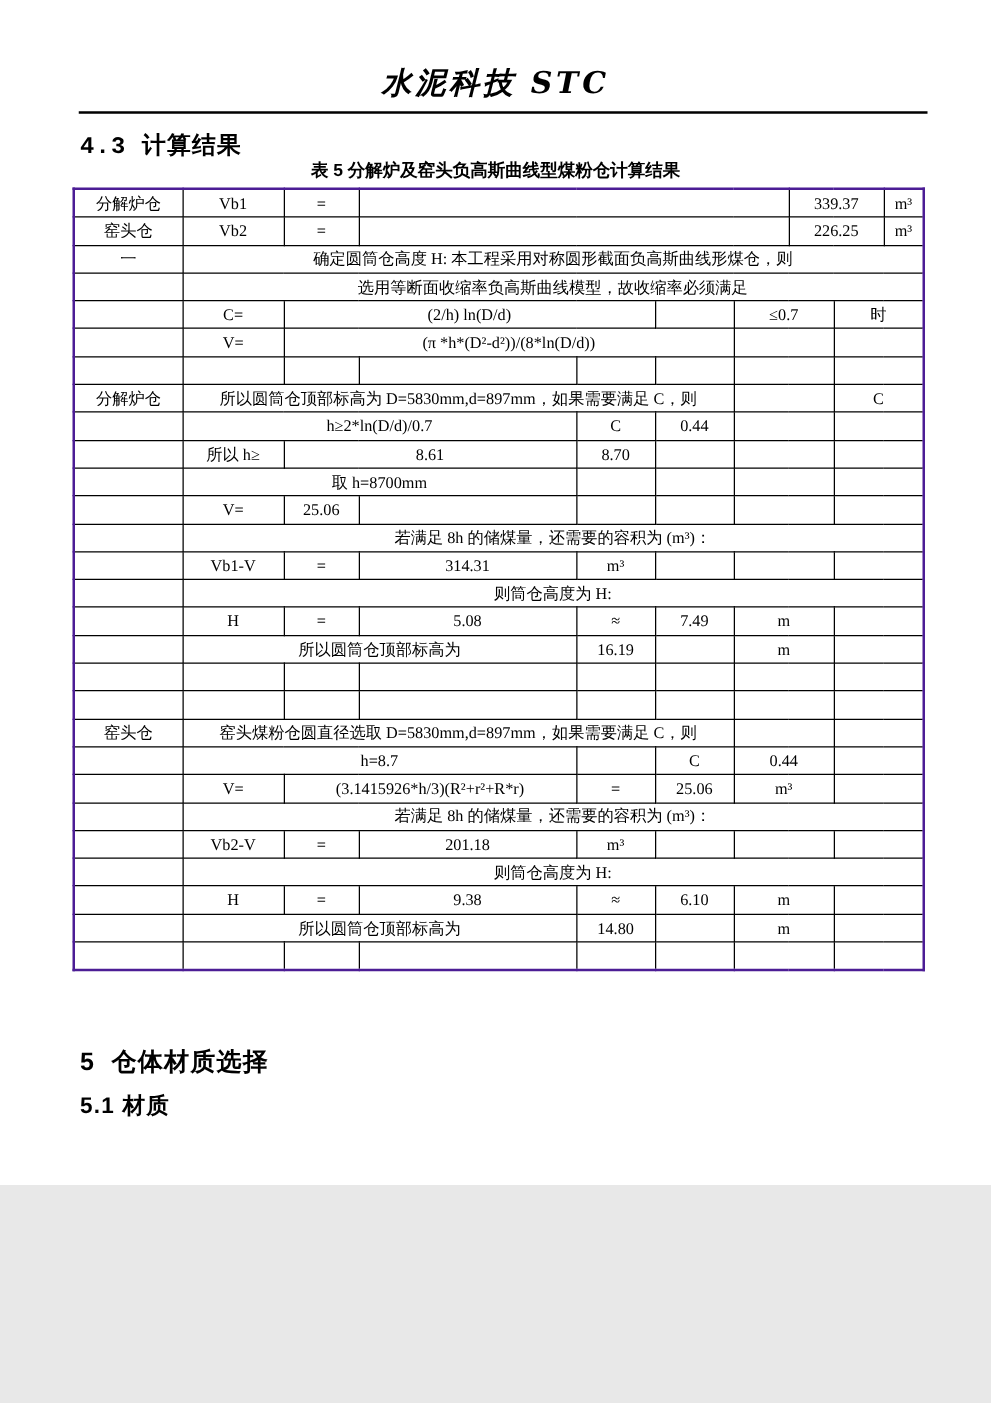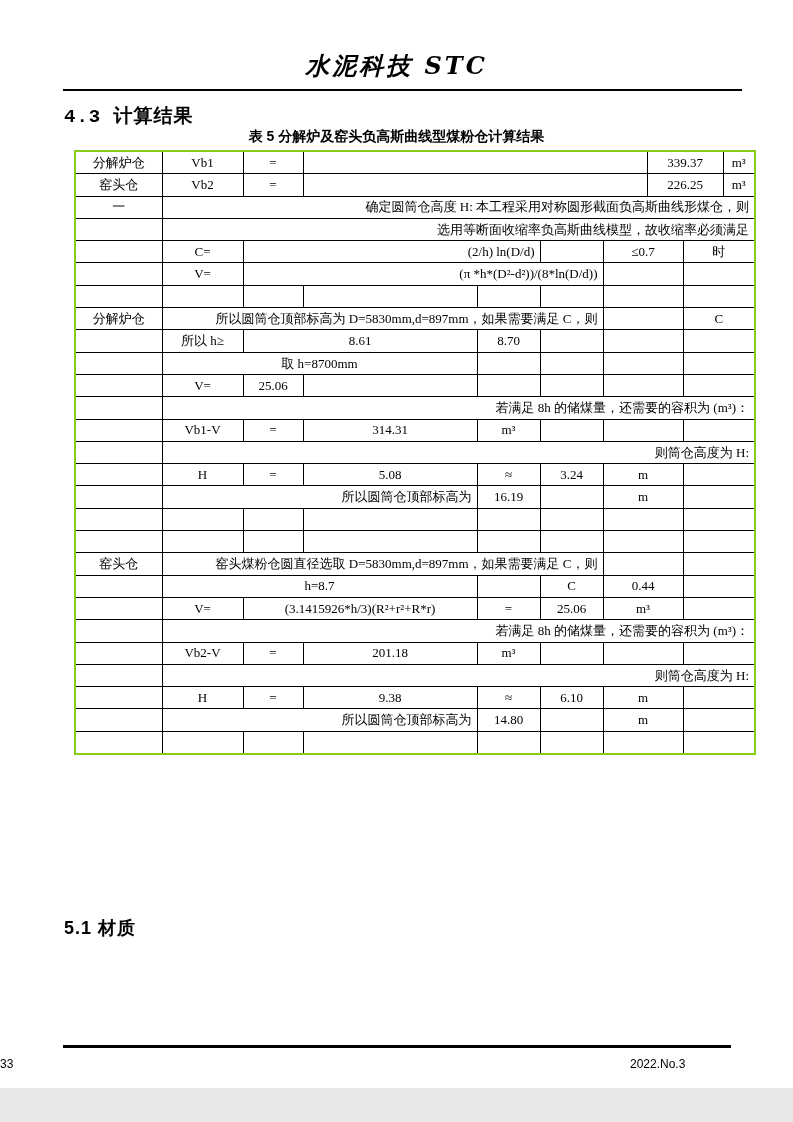--- a/index.html
+++ b/index.html
@@ -1,18 +1,18 @@
 <!DOCTYPE html>
 <html><head>
 <meta charset="utf-8">
 <style>
   html,body{margin:0;padding:0;background:#e8e8e8;}
   .page{
     position:relative;
-    width:793px;height:1088px;
+    width:793px;height:948px;
     margin:0 auto;
     background:#ffffff;
     color:#000;
     font-family:"Liberation Serif","DejaVu Serif",serif;
     overflow:hidden;
   }
   .journal-title{
     position:absolute;top:50px;left:0;width:793px;
     text-align:center;
     font-size:24px;font-weight:600;font-style:italic;
@@ -28,47 +28,47 @@
     font-family:Liberation Mono, monospace;
     font-weight:bold;font-size:19px;letter-spacing:1px;
   }
   .tbl-caption{
     position:absolute;top:128px;left:0;width:793px;
     text-align:center;
     font-family:"Liberation Sans","DejaVu Sans",sans-serif;
     font-weight:600;font-size:14px;
   }
   table.results{
-    position:absolute;top:150px;left:74px;
+    position:absolute;top:150px;left:58px;
     width:682px;
     border-collapse:collapse;
     table-layout:fixed;
-    border:2px solid #84cc16;
+    border:2px solid #4c1d95;
   }
   table.results td{
     border:1px solid #000;
     height:21.3px;
     padding:0 5px;
     font-size:13px;
     line-height:1.05;
     overflow:hidden;
     white-space:nowrap;
     vertical-align:middle;
   }
   td.ac{text-align:center;}
-  td.al{text-align:right;margin-left:22px;}
+  td.al{text-align:center;margin-left:22px;}
   .h-5{
     position:absolute;top:836px;left:64px;
     font-family:"Liberation Sans","DejaVu Sans",sans-serif;
     font-weight:bold;font-size:20px;white-space:pre;letter-spacing:1px;
   }
   .h-51{
     position:absolute;top:872px;left:64px;
     font-family:"Liberation Sans","DejaVu Sans",sans-serif;
-    font-weight:bold;font-size:18px;letter-spacing:1px;margin-top:44px;
+    font-weight:bold;font-size:18px;letter-spacing:1px;
   }
   .body-par{
     position:absolute;top:899px;left:64px;width:677px;
     font-size:19px;line-height:36px;
     text-align:justify;text-indent:2em;
     font-family:"Liberation Serif","DejaVu Serif",serif;
   }
   .footer-rule{
     position:absolute;top:1045px;left:63px;width:668px;height:3px;
     background:#000;
@@ -162,20 +162,28 @@
           <td colspan="2" class="ac"></td>
         </tr>
         <tr>
           <td colspan="1" class="ac">分解炉仓</td>
           <td colspan="5" class="al">所以圆筒仓顶部标高为 D=5830mm,d=897mm，如果需要满足 C，则</td>
           <td colspan="2" class="ac"></td>
           <td colspan="2" class="ac">C</td>
         </tr>
         <tr>
           <td colspan="1" class="ac"></td>
+          <td colspan="3" class="ac">h≥2*ln(D/d)/0.7</td>
+          <td colspan="1" class="ac">C</td>
+          <td colspan="1" class="ac">0.44</td>
+          <td colspan="2" class="ac"></td>
+          <td colspan="2" class="ac"></td>
+        </tr>
+        <tr>
+          <td colspan="1" class="ac"></td>
           <td colspan="1" class="ac">所以 h≥</td>
           <td colspan="2" class="ac">8.61</td>
           <td colspan="1" class="ac">8.70</td>
           <td colspan="1" class="ac"></td>
           <td colspan="2" class="ac"></td>
           <td colspan="2" class="ac"></td>
         </tr>
         <tr>
           <td colspan="1" class="ac"></td>
           <td colspan="3" class="ac">取 h=8700mm</td>
@@ -211,21 +219,21 @@
         <tr>
           <td colspan="1" class="ac"></td>
           <td colspan="9" class="al">则筒仓高度为 H:</td>
         </tr>
         <tr>
           <td colspan="1" class="ac"></td>
           <td colspan="1" class="ac">H</td>
           <td colspan="1" class="ac">=</td>
           <td colspan="1" class="ac">5.08</td>
           <td colspan="1" class="ac">≈</td>
-          <td colspan="1" class="ac">3.24</td>
+          <td colspan="1" class="ac">7.49</td>
           <td colspan="2" class="ac">m</td>
           <td colspan="2" class="ac"></td>
         </tr>
         <tr>
           <td colspan="1" class="ac"></td>
           <td colspan="3" class="al">所以圆筒仓顶部标高为</td>
           <td colspan="1" class="ac">16.19</td>
           <td colspan="1" class="ac"></td>
           <td colspan="2" class="ac">m</td>
           <td colspan="2" class="ac"></td>
@@ -315,20 +323,21 @@
           <td colspan="1" class="ac"></td>
           <td colspan="1" class="ac"></td>
           <td colspan="1" class="ac"></td>
           <td colspan="1" class="ac"></td>
           <td colspan="2" class="ac"></td>
           <td colspan="2" class="ac"></td>
         </tr>
       </tbody>
   </table>
 
+  <div class="h-5">5  仓体材质选择</div>
 
   <div class="h-51">5.1 材质</div>
 
 
   <div class="footer-rule"></div>
 
   <div class="page-number">33</div>
 
   <div class="issue-label">2022.No.3</div>
 

